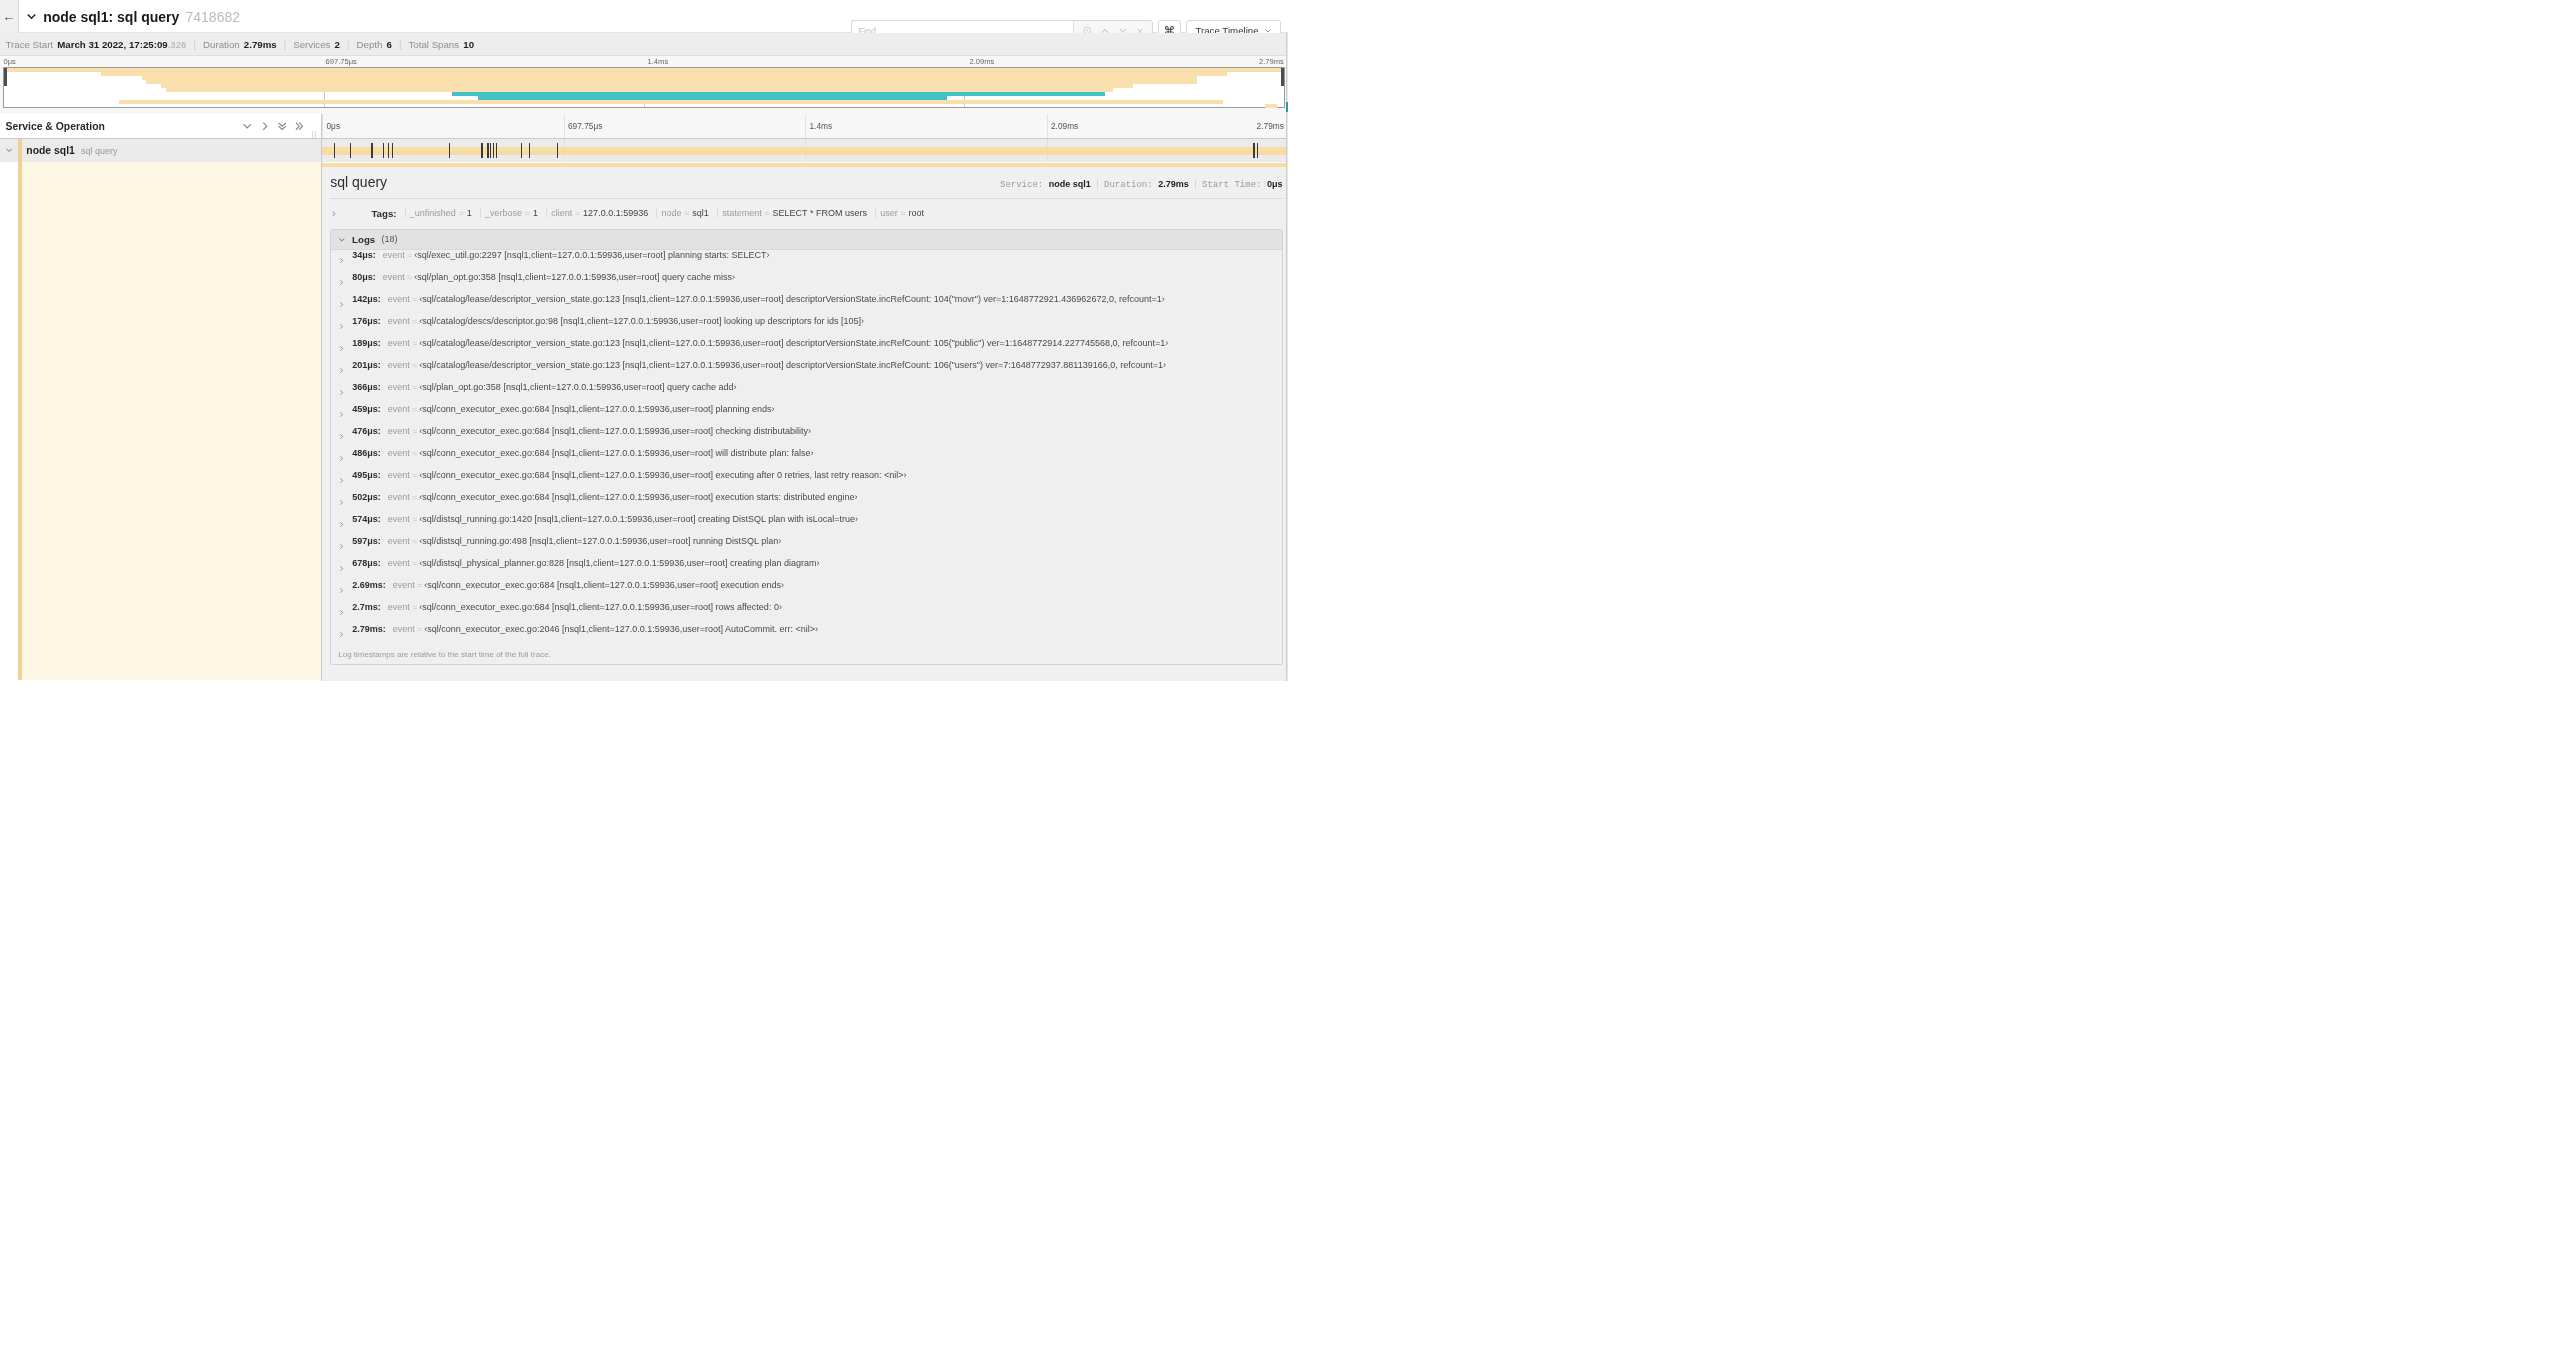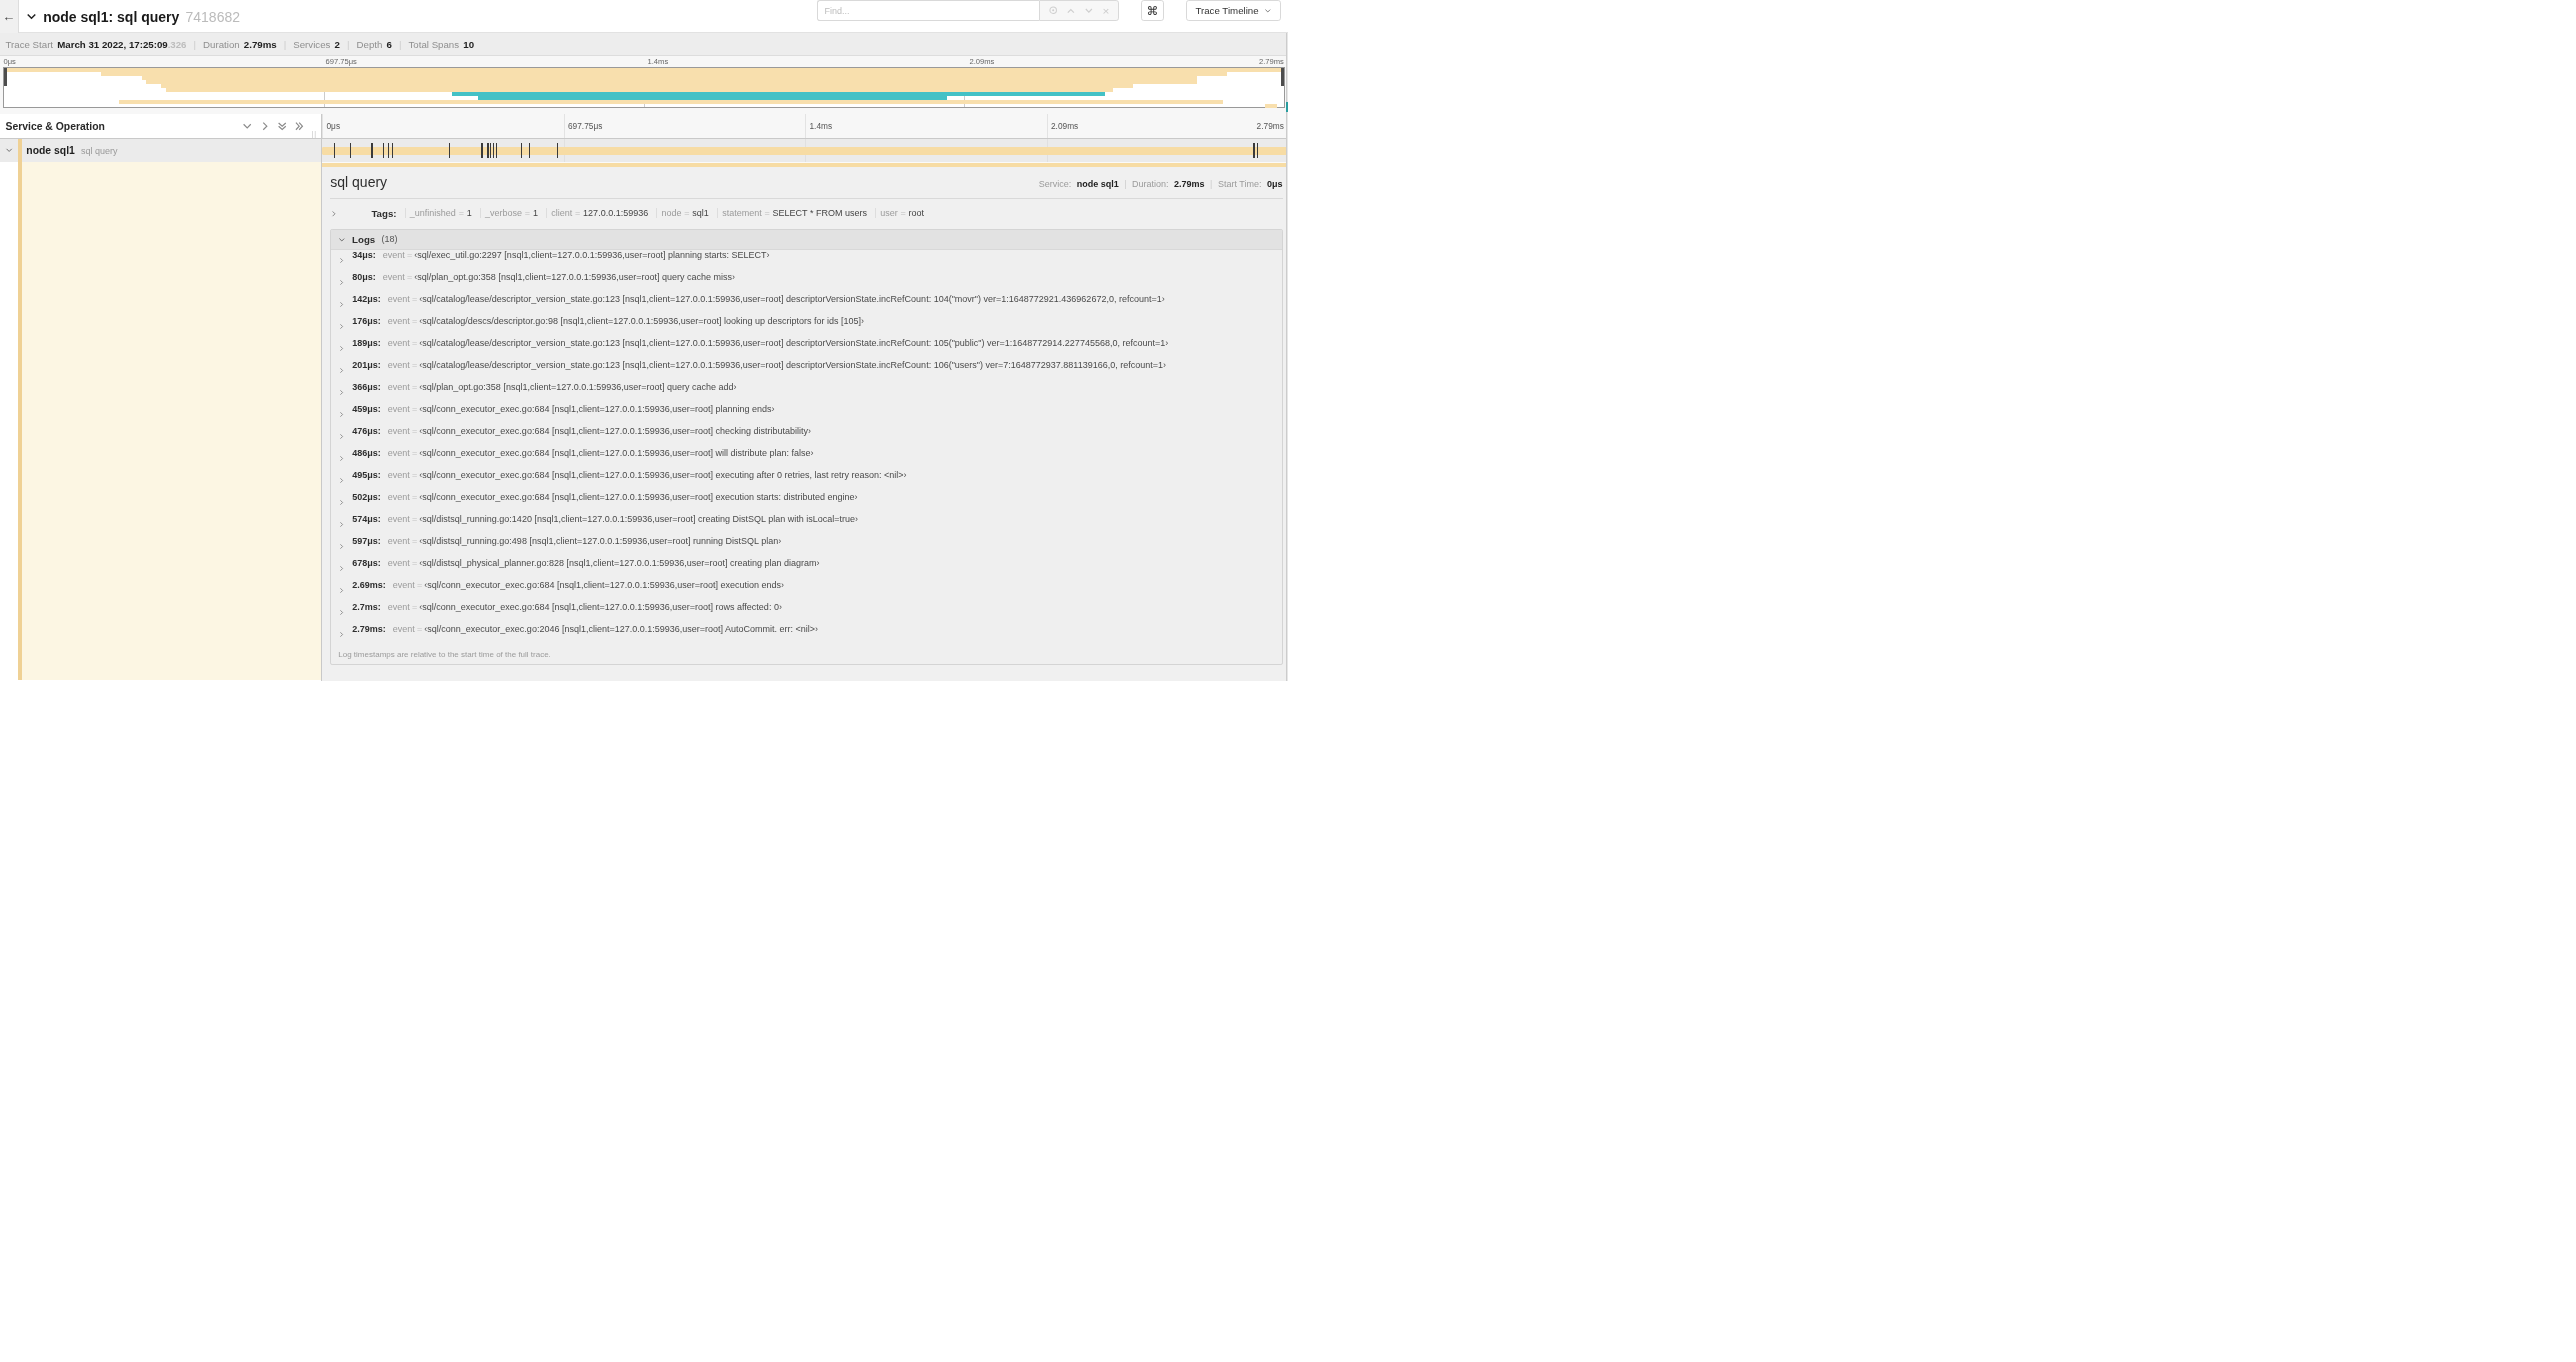--- a/index.html
+++ b/index.html
@@ -9,21 +9,21 @@
     font-family:"Liberation Sans", sans-serif; background:#fff; color:#2f2f2f;
   }
   
   .hdr { position:absolute; left:0; top:0; width:1288px; height:33px; background:#fff; border-bottom:0.7px solid #e2e2e2; }
   .hdr-back { position:absolute; left:0; top:0; width:18.7px; height:33px; background:#f0f0f0; border-right:0.7px solid #ddd;
               display:flex; align-items:center; justify-content:center; font-size:13px; color:#444; cursor:pointer; }
   .hdr-title-wrap { position:absolute; left:26px; top:0; height:33px; display:flex; align-items:center; gap:6.2px; }
   .hdr-chevron { display:flex; align-items:center; }
   .hdr-title { font-size:14px; font-weight:bold; color:#1a1a1a; }
   .hdr-traceid { font-size:14px; color:#bbb; }
-  .hdr-right { position:absolute; right:7px; top:0; height:33px; display:flex; align-items:flex-start; gap:22px; }
+  .hdr-right { position:absolute; right:7px; top:8px; height:33px; display:flex; align-items:flex-end; gap:5px; }
   .findbox { display:flex; align-items:stretch; height:21px; }
   .find-input { width:222px; height:21px; border:0.7px solid #d9d9d9; border-right:none; border-radius:2.8px 0 0 2.8px;
                 padding:0 7px; font-size:9px; color:#444; background:#fff; outline:none;
                 font-family:"Liberation Sans", sans-serif; }
   .find-input::placeholder { color:#bdbdbd; }
   .find-tools { display:flex; align-items:center; gap:8.3px; background:#f7f7f7; border:0.7px solid #d9d9d9;
                 border-radius:0 2.8px 2.8px 0; padding:0 8.3px; color:#ccc; }
   .find-tools .ficon { display:flex; align-items:center; font-size:9.7px; color:#ccc; cursor:pointer; }
   .kbd-btn { height:21px; min-width:23.5px; border:0.7px solid #d9d9d9; border-radius:2.8px; background:#fff;
              display:flex; align-items:center; justify-content:center; font-size:11.8px; color:#333; cursor:pointer; }
@@ -70,21 +70,21 @@
   .accent-bar { position:absolute; left:18px; top:139px; width:3.5px; bottom:0.7px; background:#efd195; z-index:3; }
   .left-col { position:absolute; left:0; top:162px; width:322px; bottom:0; background:#fff; border-right:0.7px solid #c9c9c9; }
   .left-col .cream { position:absolute; left:21.5px; right:0; top:0; bottom:0.7px; background:#fcf6e3; }
   .below-right { position:absolute; left:322px; right:0; top:162px; bottom:0; }
   .gap-white { height:1.4px; background:#fafafa; }
   .tan-strip { height:3.5px; background:#f7dca4; }
   .detail { position:absolute; left:0; right:0; top:4.8px; bottom:0; background:#f0f0f0; padding:7px 5.5px 0 8.3px; overflow:hidden; }
   .d-titlerow { display:flex; align-items:baseline; }
   .d-title { font-size:14px; color:#2e2e2e; flex:1; }
   .d-stats { display:flex; align-items:baseline; font-size:9px; gap:5.5px; }
-  .d-stat-label { color:#9b9b9b; }
+  .d-stat-label { color:#9b9b9b;font-family:Liberation Mono, monospace; }
   .d-stat-value { color:#222; font-weight:bold; }
   .d-stat-sep { color:#ccc; }
   .d-divider { height:0.7px; background:#d9d9d9; margin:8.3px 0 7px 0; }
   
   .tags-row { display:flex; align-items:center; font-size:9px; height:15.2px; }
   .tags-toggle { display:flex; align-items:center; gap:5.5px; cursor:pointer; }
   .tags-label { font-weight:bold; color:#2e2e2e; font-size:9.7px;margin-left:28px; }
   .tag-item { display:flex; align-items:center; margin-left:8.3px; padding-left:4px; border-left:0.7px solid #ddd; gap:2.8px; }
   .tag-item:first-of-type { border-left:none; }
   .tag-key { color:#9b9b9b; }

